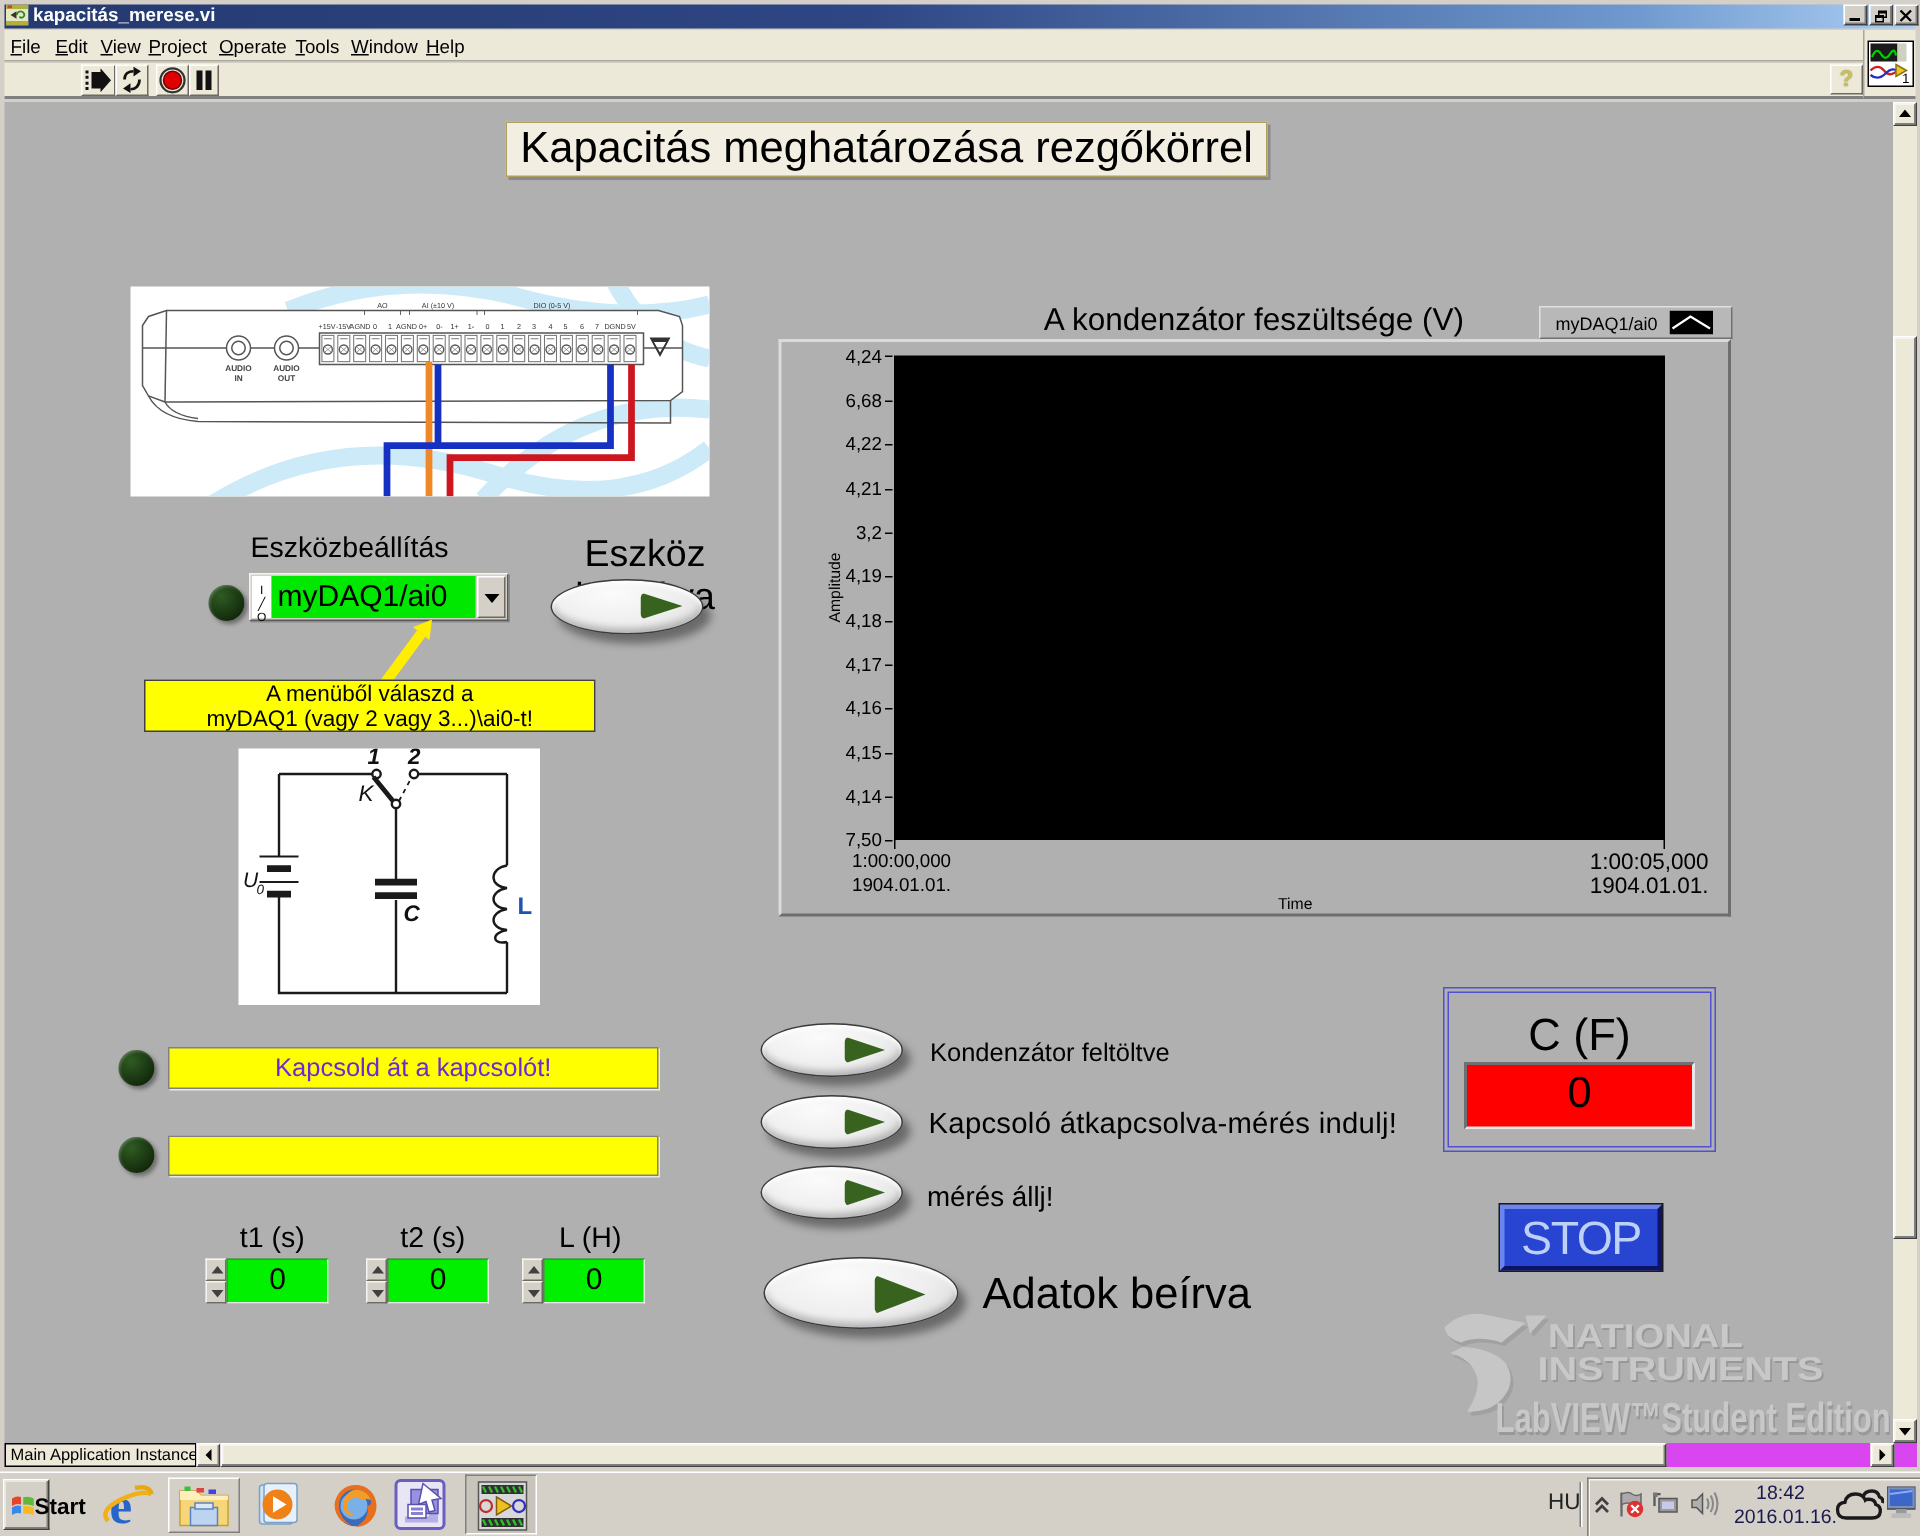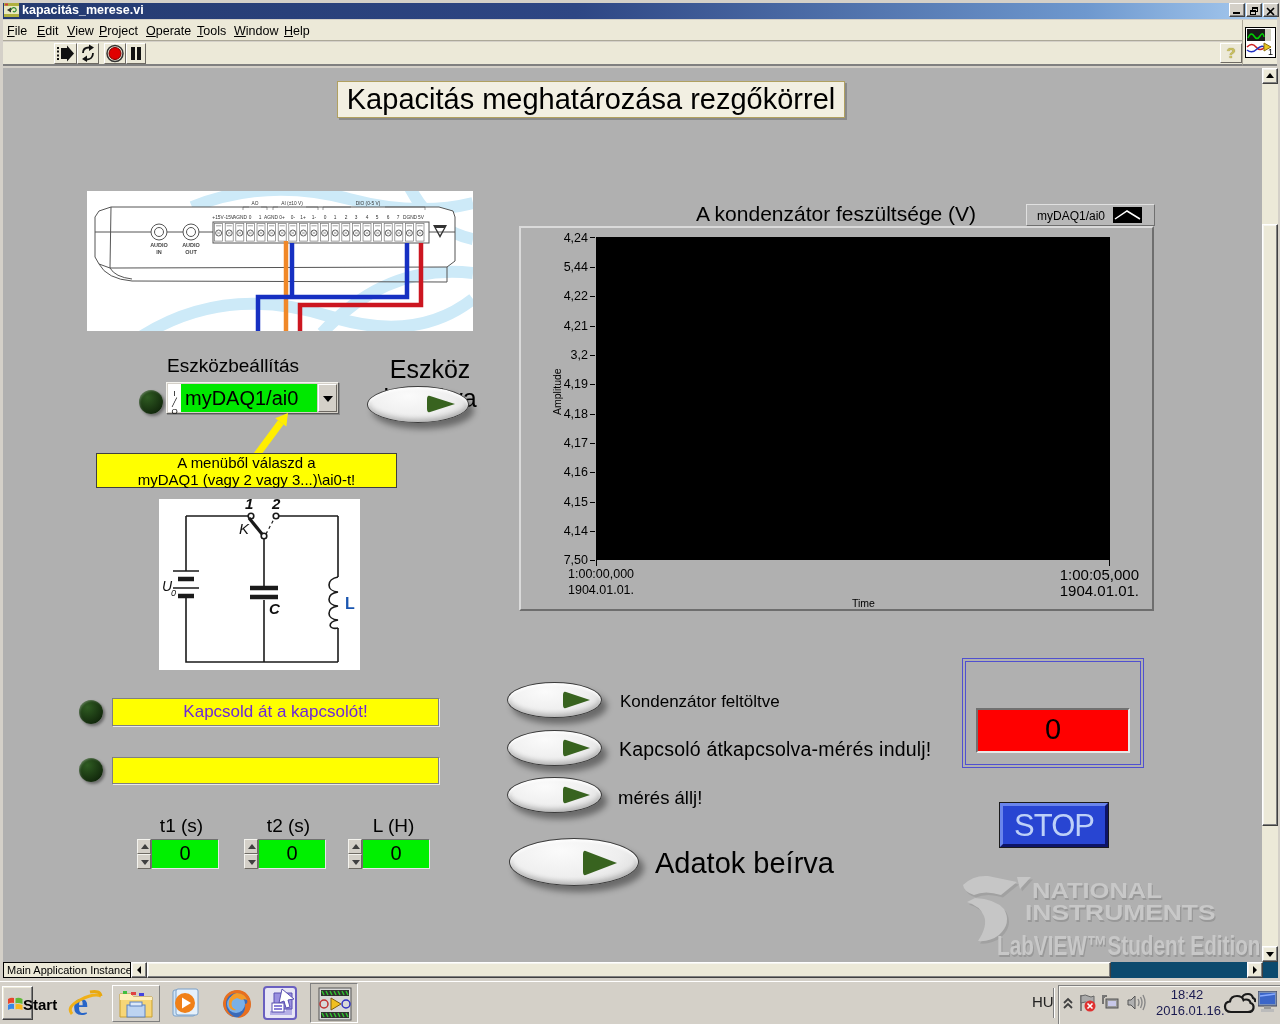--- a/index.html
+++ b/index.html
@@ -26,21 +26,21 @@
 
 #panel { left:3px; top:68px; width:1259px; height:894px; background:#b0b0b0; overflow:hidden; }
 
 
 #vscroll { left:1262px; top:68px; width:16px; height:894px; background:#ece9d8; }
 .sbtn { position:absolute; width:16px; height:16px; background:#ece9d8;
   border:1px solid; border-color:#fff #404040 #404040 #fff; box-shadow:inset -1px -1px 0 #808080, inset 1px 1px 0 #f4f3ee;
   font-size:8px; text-align:center; line-height:15px; color:#000; }
 
 
-#statusrow { left:3px; top:962px; width:1275px; height:16px; background:#0c4a6e; }
+#statusrow { left:3px; top:962px; width:1275px; height:16px; background:#d946ef; }
 
 
 #taskbar { left:0; top:981px; width:1280px; height:43px; background:#d4d0c8; border-top:1px solid #fff; }
 
 
 .led { position:absolute; width:24px; height:24px; border-radius:50%;
   background:radial-gradient(circle at 35% 30%, #2f5c22, #12290c 75%);
   box-shadow:2px 2px 3px rgba(0,0,0,0.4), inset 1px 1px 2px rgba(255,255,255,0.25); }
 .ylbl { position:absolute; background:#ffff00; border:1px solid #808080;
   box-shadow:1px 1px 0 #e8e8e8; font-size:17px; text-align:center; color:#6d28d9; }
@@ -323,21 +323,21 @@
         <div class="spdn"></div>
       </div>
     <div class="greenfield" style="left:359px; top:771px; width:68px; height:30px; font-size:20px; line-height:27px;">0</div>
 
     <div class="abs" style="left:673px; top:134px; width:320px; height:24px; font-size:21px; text-align:center;">A kondenzátor feszültsége (V)</div>
     <div id="chartbox" class="abs" style="left:516px; top:158px; width:635px; height:385px;
          border:2px solid; border-color:#dadada #6e6e6e #6e6e6e #dadada; background:#b0b0b0;">
       <div class="abs" style="left:75px; top:9px; width:514px; height:323px; background:#000;"></div>
       <div class="ytl" style="top:3px;">4,24</div>
         <div class="ytd" style="top:9px;"></div>
-      <div class="ytl" style="top:32px;">5,44</div>
+      <div class="ytl" style="top:32px;">6,68</div>
         <div class="ytd" style="top:39px;"></div>
       <div class="ytl" style="top:61px;">4,22</div>
         <div class="ytd" style="top:68px;"></div>
       <div class="ytl" style="top:91px;">4,21</div>
         <div class="ytd" style="top:98px;"></div>
       <div class="ytl" style="top:120px;">3,2</div>
         <div class="ytd" style="top:127px;"></div>
       <div class="ytl" style="top:149px;">4,19</div>
         <div class="ytd" style="top:156px;"></div>
       <div class="ytl" style="top:179px;">4,18</div>
@@ -381,20 +381,21 @@
       <div class="tri" style="left:55px; top:8px; border-top:9px solid transparent; border-bottom:9px solid transparent; border-left:27px solid #38631f; border-radius:4px;"></div>
     </div>
     <div class="abs" style="left:615px; top:719px; font-size:18.5px;">mérés állj!</div>
     <div class="ovalbtn" style="left:506px; top:770px; width:130px; height:48px;">
       <div class="tri" style="left:73px; top:11px; border-top:13px solid transparent; border-bottom:13px solid transparent; border-left:34px solid #38631f; border-radius:4px;"></div>
     </div>
     <div class="abs" style="left:652px; top:779px; font-size:29px;">Adatok beírva</div>
 
     <div class="abs" style="left:959px; top:590px; width:182px; height:110px; border:1px solid #5050d0; padding:2px;">
       <div style="width:100%; height:100%; border:1px solid #5050d0; position:relative;">
+        <div class="abs" style="left:0; top:12px; width:100%; font-size:30px; text-align:center;">C (F)</div>
         <div class="abs" style="left:10px; top:46px; width:154px; height:45px; background:#ff0000;
              border:2px solid; border-color:#707070 #e8e8e8 #e8e8e8 #707070; font-size:29px; text-align:center; line-height:39px;">0</div>
       </div>
     </div>
 
     <div class="abs" style="left:997px; top:735px; width:108px; height:44px; background:#2845d2; outline:1px solid #1a1a1a;
          border:3px solid; border-color:#6a85ec #0d1468 #0d1468 #6a85ec; color:#bdd0f8;
          font-size:31px; text-align:center; line-height:40px; letter-spacing:-1px;">STOP</div>
 
     <div id="watermark" class="abs" style="left:950px; top:805px; width:307px; height:95px; overflow:hidden;">

